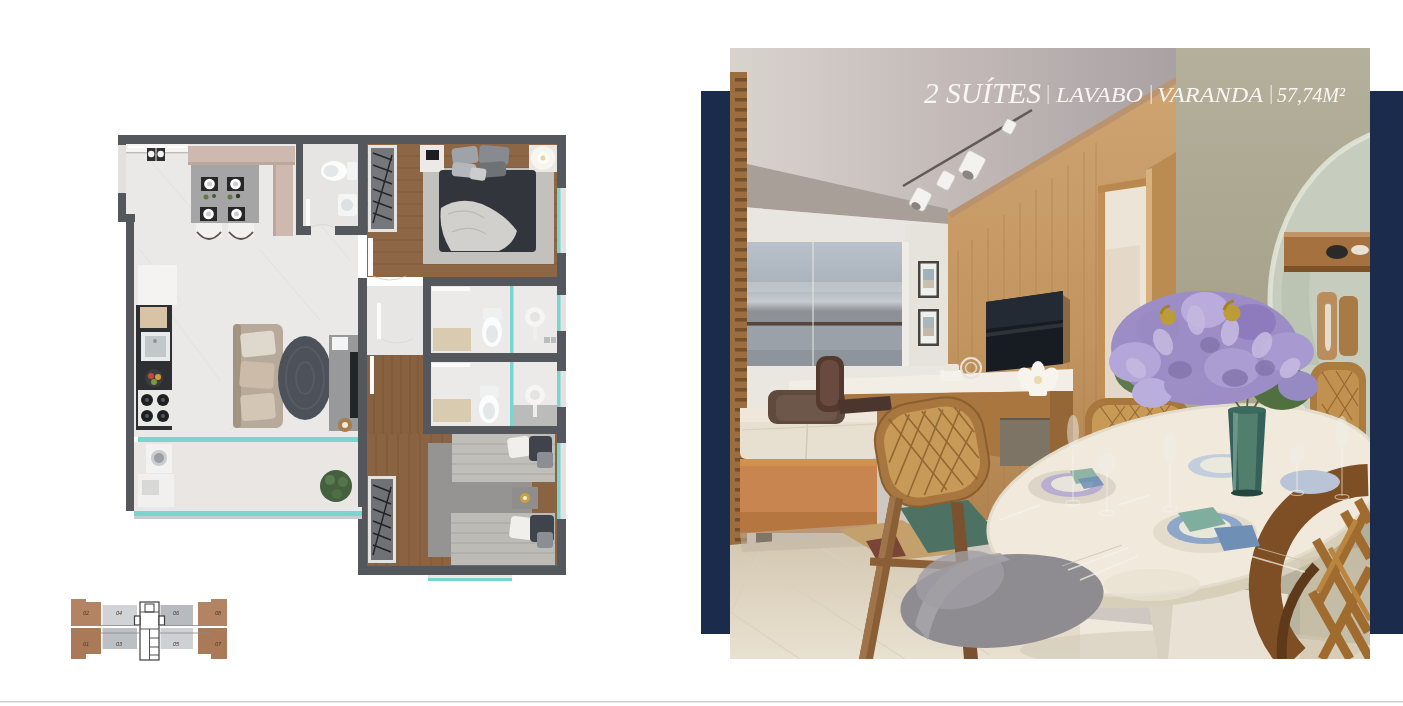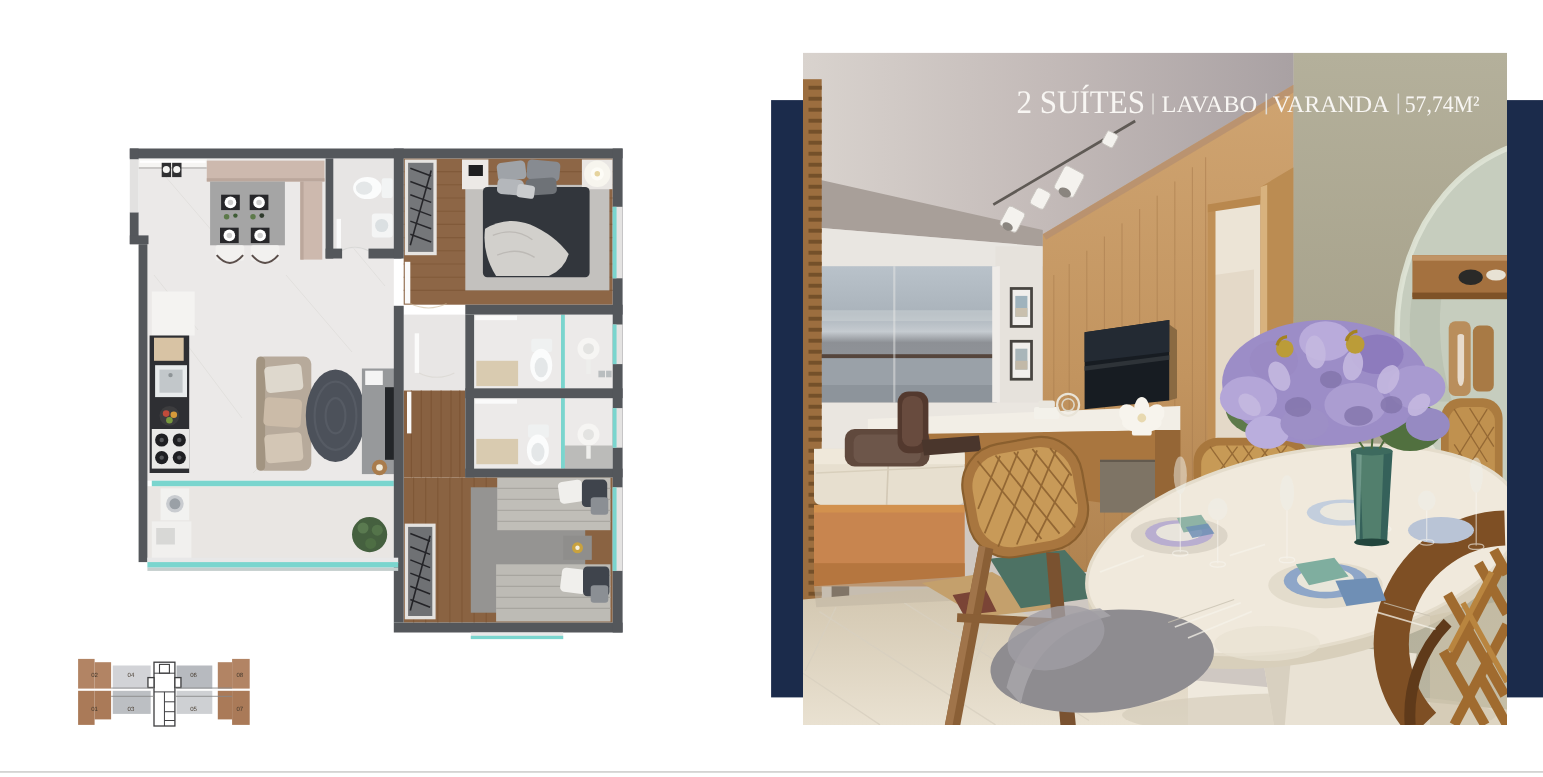--- a/index.html
+++ b/index.html
@@ -1,16 +1,16 @@
 <!DOCTYPE html>
 <html><head>
 <meta charset="utf-8">
 <style>
 html,body{margin:0;padding:0;background:#ffffff;}
-.page{position:relative;width:1403px;height:706px;background:#ffffff;overflow:hidden;font-family:"Liberation Sans",sans-serif;}
+.page{position:relative;width:1403px;height:706px;background:#ffffff;overflow:hidden;font-family:"Liberation Sans",sans-serif;font-style:italic;}
 </style>
 </head>
 <body>
 <div class="page">
 <svg width="1403" height="706" viewBox="0 0 1403 706">
 <defs>
 <linearGradient id="ceil" x1="0" y1="0" x2="1" y2="0">
 <stop offset="0" stop-color="#d9d3ce"></stop>
           <stop offset="0.5" stop-color="#c3bab8"></stop>
           <stop offset="1" stop-color="#a9a1a3"></stop>

